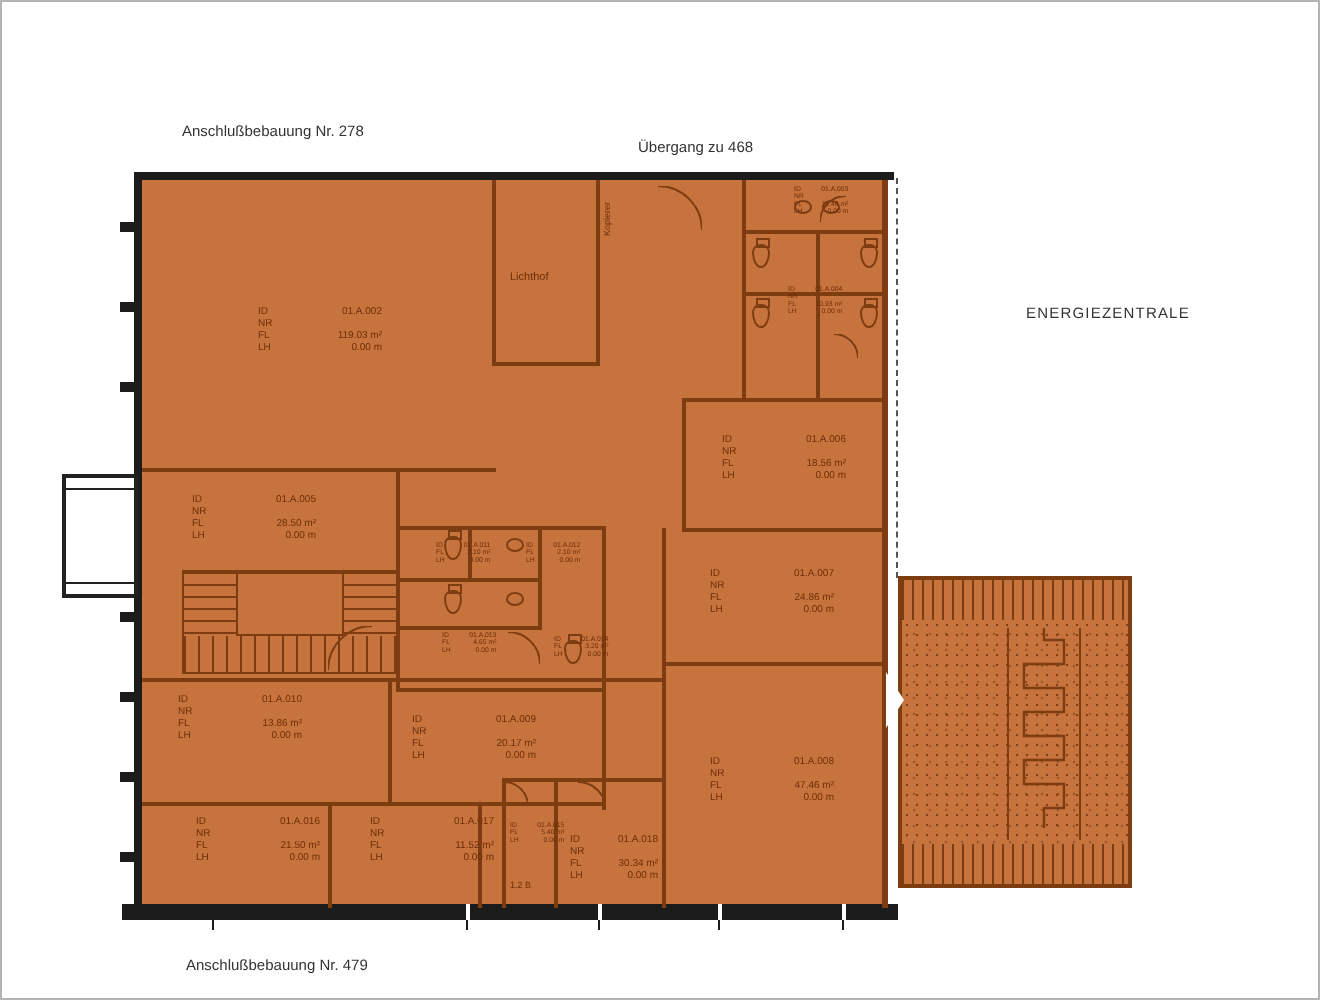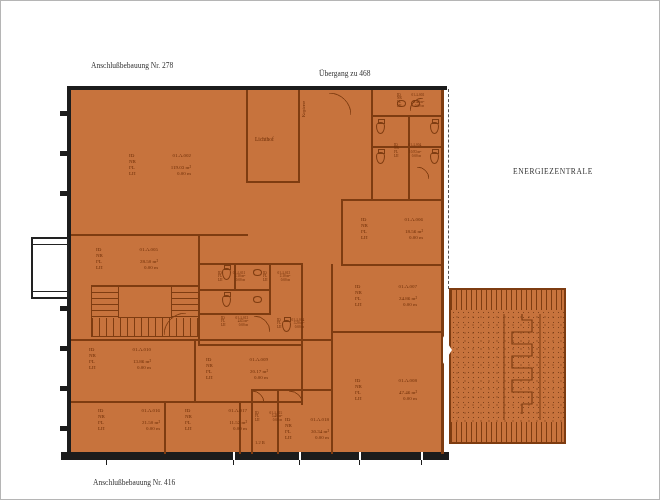--- a/index.html
+++ b/index.html
@@ -5,21 +5,21 @@
   :root{
     --plan-fill:#c7733d;
     --wall:#7e3c11;
     --outline:#1c1c1c;
     --label-text:#6e2e07;
     --outside-text:#333333;
   }
   html,body{margin:0;padding:0;background:#fff;}
   #canvas{
     position:relative;width:660px;height:500px;background:#fff;
-    font-family:Liberation Serif, serif;
+    font-family:Liberation Sans, sans-serif;
     border:1px solid #b5b5b5;box-sizing:border-box;overflow:hidden;
   }
   .blk{position:absolute;background:var(--outline);}
   .wht{position:absolute;background:#fff;}
   .fill{position:absolute;background:var(--plan-fill);}
   .w{position:absolute;background:var(--wall);}
   .otxt{position:absolute;font-size:7.5px;color:var(--outside-text);white-space:nowrap;}
   .rlabel{position:absolute;width:62px;font-size:5px;line-height:6px;color:var(--label-text);}
   .rlabel .row{display:flex;}
   .rlabel .k{width:11px;}
@@ -46,22 +46,22 @@
     background-size:5px 5px,8px 8px;background-position:0 0,2px 3px;}
   .t-notch{position:absolute;left:-8px;top:46px;width:0;height:0;border-top:14px solid transparent;border-bottom:14px solid transparent;border-left:9px solid #fff;}
 </style>
 </head>
 <body>
 
 <div id="canvas">
 
   <div class="otxt" style="left:90px;top:60px">Anschlußbebauung Nr. 278</div>
   <div class="otxt" style="left:318px;top:68px">Übergang zu 468</div>
-  <div class="otxt" style="left:512px;top:166px;letter-spacing:.6px">ENERGIEZENTRALE</div>
-  <div class="otxt" style="left:92px;top:477px">Anschlußbebauung Nr. 416</div>
+  <div class="otxt" style="left:512px;top:151px;letter-spacing:.6px">ENERGIEZENTRALE</div>
+  <div class="otxt" style="left:92px;top:477px">Anschlußbebauung Nr. 479</div>
 
   <div class="fill" style="left:70px;top:89px;width:372px;height:364px"></div>
 
   <div class="blk" style="left:66px;top:85px;width:380px;height:4px"></div>
   <div class="blk" style="left:66px;top:85px;width:4px;height:372px"></div>
   <div class="blk" style="left:60px;top:451px;width:388px;height:8px"></div>
 
   <div class="blk" style="left:59px;top:110px;width:7px;height:5px"></div>
   <div class="blk" style="left:59px;top:150px;width:7px;height:5px"></div>
   <div class="blk" style="left:59px;top:190px;width:7px;height:5px"></div>

